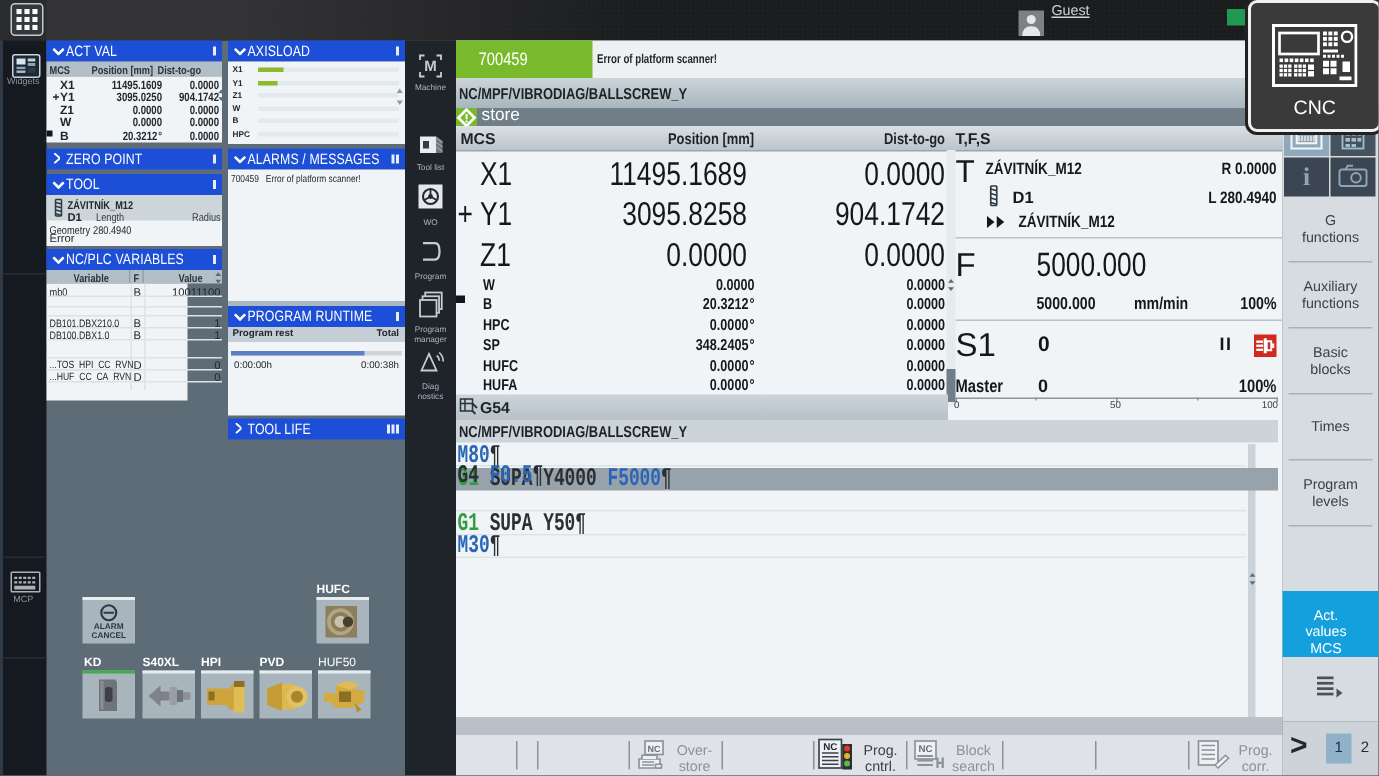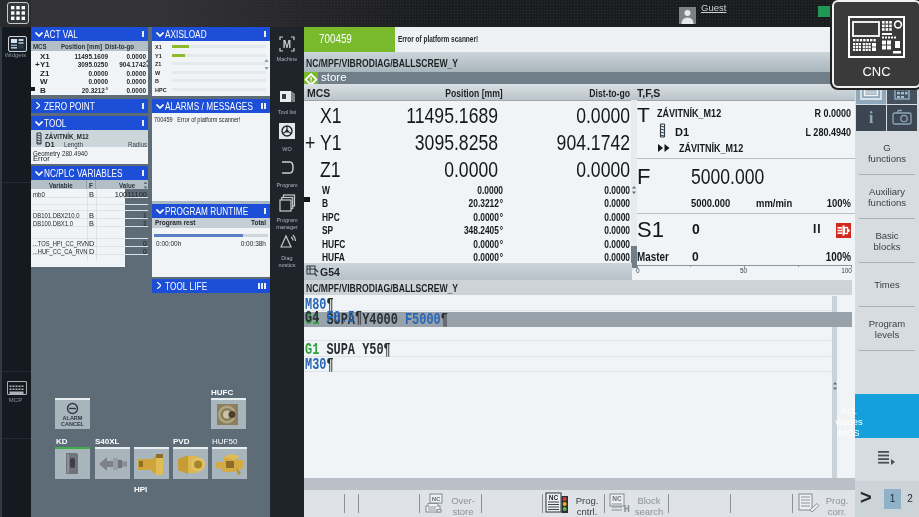--- a/index.html
+++ b/index.html
@@ -333,21 +333,21 @@
       <rect x="1" y="2" width="21" height="21" fill="#8d7f5e"></rect>
       <circle cx="11" cy="12.5" r="9" fill="#b0a683"></circle>
       <circle cx="11" cy="12.5" r="6.5" fill="#8a7d58"></circle>
       <circle cx="11" cy="12.5" r="4" fill="#c9c2a6"></circle>
       <circle cx="16" cy="12.5" r="3.5" fill="#4a3f2c"></circle>
     </svg>
 </div>
 
 <div class="abs" style="left:56px;top:437px;color:#fff;font-size:8px;font-weight:bold;">KD</div>
 <div class="abs" style="left:95px;top:437px;color:#fff;font-size:8px;font-weight:bold;">S40XL</div>
-<div class="abs" style="left:134px;top:437px;color:#fff;font-size:8px;font-weight:bold;margin-top:48px;">HPI</div>
+<div class="abs" style="left:134px;top:437px;color:#fff;font-size:8px;font-weight:bold;">HPI</div>
 <div class="abs" style="left:173px;top:437px;color:#fff;font-size:8px;font-weight:bold;">PVD</div>
 <div class="abs" style="left:212px;top:437px;color:#fff;font-size:8px;font-weight:normal;">HUF50</div>
 
 <div class="abs" style="left:55px;top:447px;width:35px;height:30px;background:#a9b5bc;border-top:2px solid #3fae49;">
   <svg style="position:absolute;left:9px;top:2px;" width="16" height="25" viewBox="0 0 16 25">
       <path d="M2 2 H13 L14 4 V23 H2 Z" fill="#6e747a"></path>
       <rect x="6" y="7" width="5" height="10" rx="2" fill="#3c4147"></rect>
       <rect x="3" y="3" width="2" height="19" fill="#8a9096"></rect>
     </svg>
 </div>
@@ -573,21 +573,21 @@
 <div class="abs" style="left:859px;top:174px;width:56px;height:1px;background:#a9b2b8;"></div>
 <div class="abs lbl2" style="left:855px;top:186px;width:64px;">Auxiliary<br>functions</div>
 <div class="abs" style="left:859px;top:218px;width:56px;height:1px;background:#a9b2b8;"></div>
 <div class="abs lbl2" style="left:855px;top:230px;width:64px;">Basic<br>blocks</div>
 <div class="abs" style="left:859px;top:262px;width:56px;height:1px;background:#a9b2b8;"></div>
 <div class="abs lbl2" style="left:855px;top:279px;width:64px;">Times</div>
 <div class="abs" style="left:859px;top:306px;width:56px;height:1px;background:#a9b2b8;"></div>
 <div class="abs lbl2" style="left:855px;top:318px;width:64px;">Program<br>levels</div>
 <div class="abs" style="left:859px;top:350px;width:56px;height:1px;background:#a9b2b8;"></div>
 <div class="abs" style="left:855px;top:394px;width:64px;height:43.5px;background:#14a0dc;"></div>
-<div class="abs lbl2" style="left:828px;top:405px;width:42px;color:#fff;text-align:center;">Act. values<br>MCS</div>
+<div class="abs lbl2" style="left:863px;top:405px;width:42px;color:#fff;text-align:center;">Act. values<br>MCS</div>
 <svg class="abs" style="left:876px;top:450px;" width="20" height="18" viewBox="0 0 20 18">
     <g fill="#4a5258">
       <rect x="2" y="1" width="11" height="1.8"></rect>
       <rect x="2" y="4.6" width="11" height="1.8"></rect>
       <rect x="2" y="8.2" width="11" height="1.8"></rect>
       <rect x="2" y="11.8" width="11" height="1.8"></rect>
       <path d="M15 9 L19 12 L15 15 Z"></path>
     </g>
   </svg>
 

